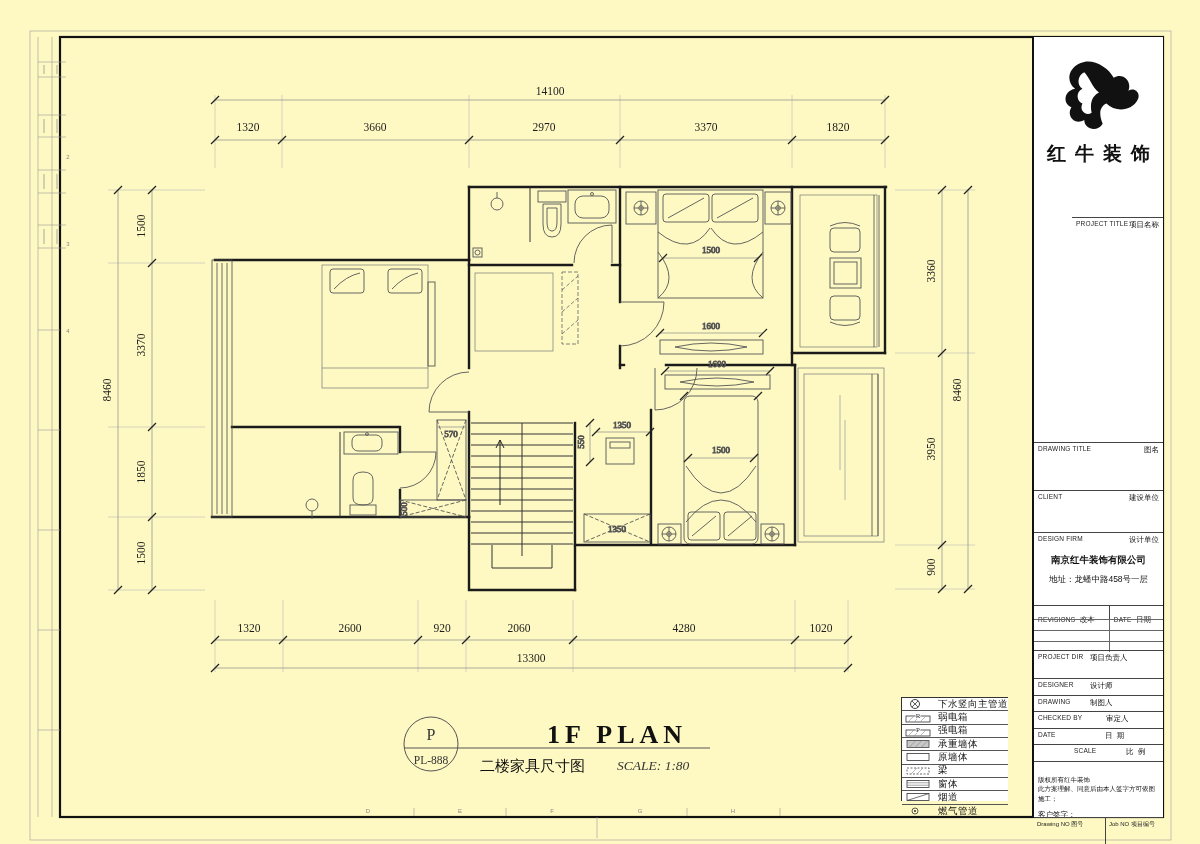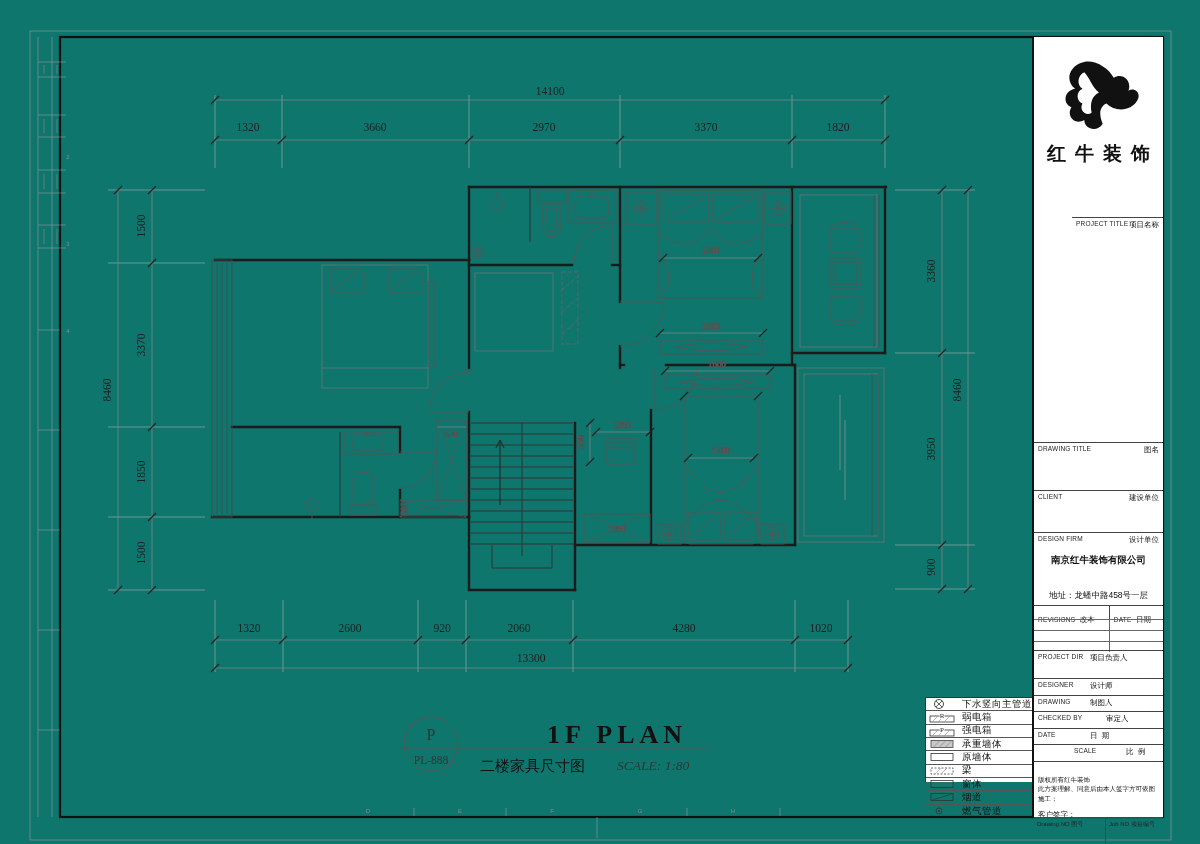--- a/index.html
+++ b/index.html
@@ -1,16 +1,16 @@
 <!DOCTYPE html>
 <html><head>
 <meta charset="utf-8">
 <style>
   html,body{margin:0;padding:0;background:#e8e8e8;}
-  #sheet{position:relative;width:1200px;height:844px;background:#0f766e;overflow:hidden;
+  #sheet{position:relative;width:1200px;height:844px;background:#fef9c3;overflow:hidden;
          font-family:"Liberation Sans", sans-serif;color:#111;}
   .abs{position:absolute;}
   svg text{font-family:"Liberation Serif", serif;}
   .dtx{font-size:11.5px;fill:#1d1d1d;text-anchor:middle;}
   .dtx2{font-size:9px;fill:#222;text-anchor:middle;}
   .ref{font-size:6px;fill:#888;text-anchor:middle;font-family:"Liberation Sans",sans-serif;}
   .wl{stroke:#1b1b1b;stroke-width:2.4;fill:none;stroke-linecap:square;}
   .wt{stroke:#333;stroke-width:1;fill:none;}
   .fx{stroke:#555;stroke-width:.9;fill:none;}
   .fxl{stroke:#777;stroke-width:.7;fill:none;}
@@ -21,34 +21,34 @@
   .frame{stroke:#111;stroke-width:2.2;fill:none;}
   .thin{stroke:#999;stroke-width:.6;fill:none;}
   
   .tb{left:1032px;top:37px;width:131px;height:780px;border-left:2px solid #111;box-sizing:border-box;background:#fff;font-family:"Liberation Sans",sans-serif;}
   .tbs{box-sizing:border-box;border-top:1px solid #444;position:relative;}
   .tb-label{display:flex;justify-content:space-between;padding:2px 4px 0 4px;}
   .tb-en{font-size:6.5px;color:#222;letter-spacing:.2px;}
   .tb-zh{font-size:7.5px;color:#111;}
   .logo-name{text-align:center;font-family:"Liberation Serif",serif;font-size:19px;font-weight:700;letter-spacing:9px;margin-top:4px;text-indent:9px;}
   .company{font-size:9.5px;text-align:center;margin-top:9px;font-weight:700;}
-  .addr{font-size:8.5px;text-align:center;margin-top:23px;}
+  .addr{font-size:8.5px;text-align:center;margin-top:7px;}
   .rev-head{display:flex;height:13px;}
   .rev-head>div{padding:2px 4px 0 4px;box-sizing:border-box;}
   .rev-c1{width:58%;}
   .rev-c2{width:42%;border-left:1px solid #444;box-sizing:border-box;}
   .rev-row{height:10px;border-top:1px solid #666;position:relative;}
   .rev-row>div{position:absolute;left:58%;top:0;bottom:0;border-left:1px solid #666;right:0;}
   .copy{padding:13px 4px;font-size:6.5px;line-height:1.5;color:#111;}
   .sign{margin-top:5px;font-size:7.5px;}
   .no-cells{display:flex;height:100%;}
   .no-c{width:55%;padding:2px 3px;box-sizing:border-box;font-size:6px;color:#222;}
   .no-c2{width:45%;border-left:1px solid #444;}
   
-  .lg{left:925px;top:697px;width:107px;height:85px;border-left:1px solid #333;border-top:1px solid #333;box-sizing:border-box;background:#fff;}
+  .lg{left:901px;top:697px;width:107px;height:104px;border-left:1px solid #333;border-top:1px solid #333;box-sizing:border-box;background:#fff;}
   .lg-row{height:13.33px;border-bottom:1px solid #555;box-sizing:border-box;display:flex;align-items:center;}
   .lg-row:last-child{border-bottom:none;}
   .lg-sym{width:36px;flex:0 0 36px;display:flex;justify-content:center;}
   .lg-lab{font-size:9.5px;color:#111;white-space:nowrap;letter-spacing:.5px;font-family:"Liberation Serif",serif;}
 </style>
 </head>
 <body>
 
 <div id="sheet">
 
@@ -575,21 +575,21 @@
       <span class="tb-zh" style="flex:1;">设计师</span>
     </div>
     <div class="tbs tb-label" style="height:16.5px;">
       <span class="tb-en" style="width:52px;">DRAWING</span>
       <span class="tb-zh" style="flex:1;">制图人</span>
     </div>
     <div class="tbs tb-label" style="height:16.5px;gap:16px;">
       <span class="tb-en" style="width:52px;">CHECKED BY</span>
       <span class="tb-zh" style="flex:1;">审定人</span>
     </div>
-    <div class="tbs tb-label" style="height:16.5px;">
+    <div class="tbs tb-label" style="height:16.5px;gap:15px;">
       <span class="tb-en" style="width:52px;">DATE</span>
       <span class="tb-zh" style="flex:1;white-space:pre;">日  期</span>
     </div>
     <div class="tbs tb-label" style="height:16.5px;padding-left:40px;">
       <span class="tb-en" style="width:52px;">SCALE</span>
       <span class="tb-zh" style="flex:1;white-space:pre;">比  例</span>
     </div>
     <div class="tbs copy" style="height:56px;">
       <div>版权所有红牛装饰</div>
       <div>此方案理解、同意后由本人签字方可依图施工；</div>

